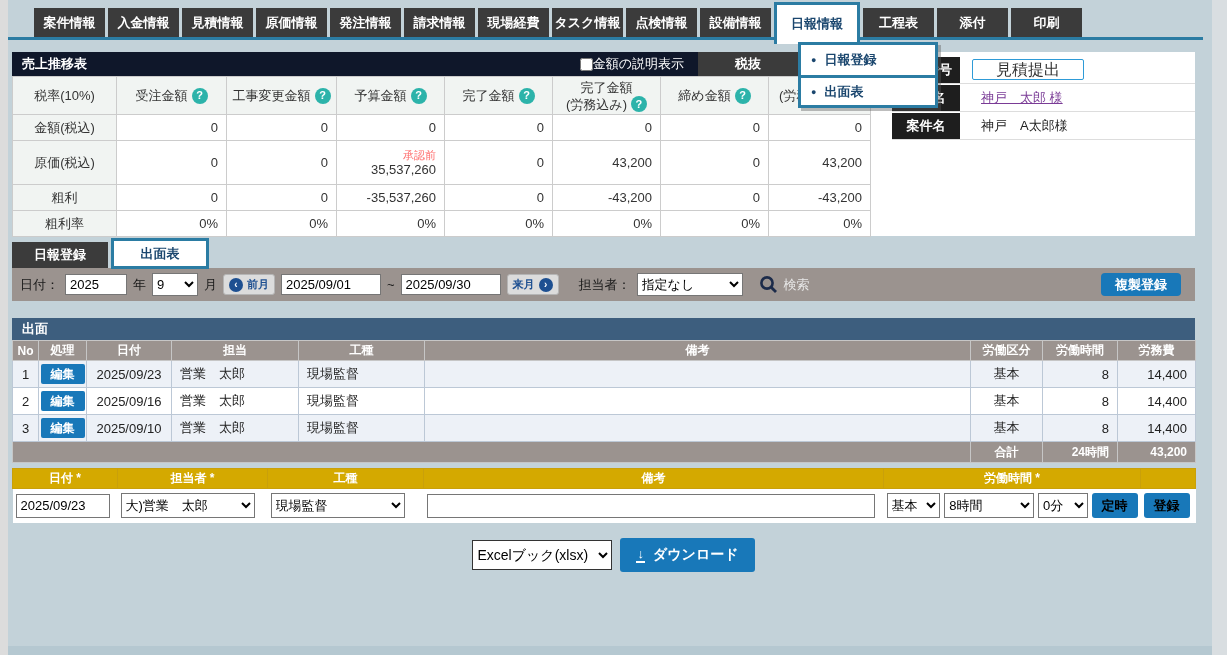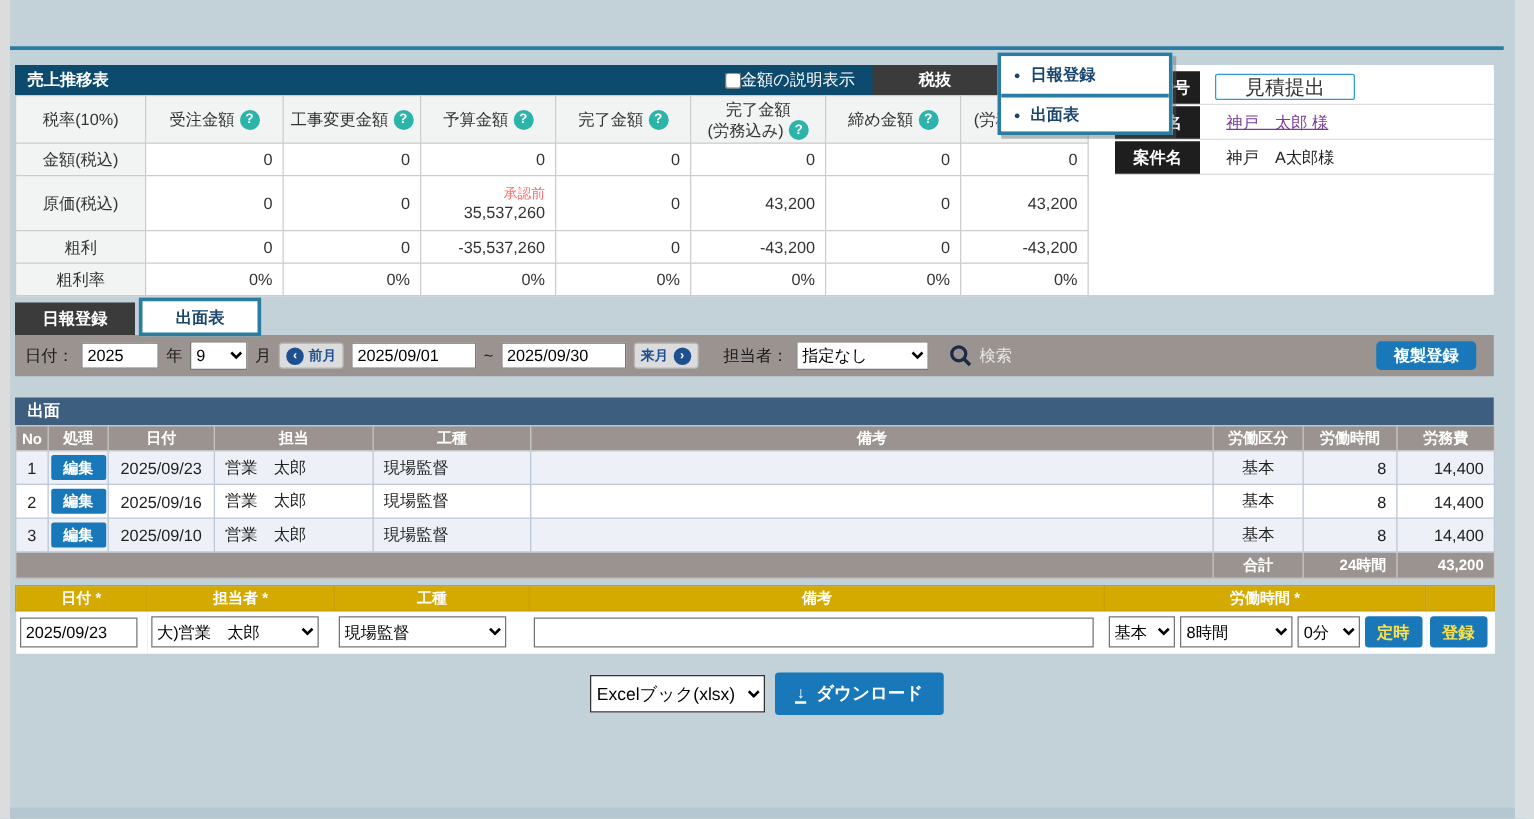--- a/index.html
+++ b/index.html
@@ -37,21 +37,21 @@
   .dropdown-item {
     height:30px; display:flex; align-items:center; gap:8px; padding-left:10px;
     color:#1a466e; font-weight:bold; font-size:13px; cursor:pointer; background:#fff;
   }
   .dropdown-item + .dropdown-item { border-top:3px solid #2b7ca3; }
   .bullet { font-size:9px; color:#1a466e; }
 
   
   .panel1 { position:absolute; left:12px; top:52px; width:1183px; height:184px; background:#fff; }
   .sales-header {
-    width:858px; height:24px; background:#0c4a6e; display:flex; align-items:center; color:#fff;
+    width:858px; height:24px; background:#0f172a; display:flex; align-items:center; color:#fff;
   }
   .sales-title { font-size:13px; font-weight:bold; padding-left:10px; flex:1; }
   .chk-wrap { display:flex; align-items:center; font-size:13px; color:#fff; }
   .chk-wrap input { width:13px; height:13px; }
   .tax-btn {
     width:100px; height:24px; background:#3b3b3b; color:#fff; border:none;
     font-weight:bold; font-size:13px; margin-left:14px; cursor:pointer;
     font-family:inherit;
   }
   .hdr-spacer { width:72px; height:24px; }
@@ -146,21 +146,21 @@
   .entry { position:absolute; left:12px; top:468px; width:1183px; }
   table.et { border-collapse:collapse; table-layout:fixed; width:1183px; }
   table.et thead th {
     background:#d4a900; color:#fff; font-size:12px; font-weight:bold; height:20px;
     border:1px solid #c9a00a; text-align:center;
   }
   table.et tbody td { height:34px; background:#fff; vertical-align:middle; padding:0 3px; }
   .e-input { height:24px; border:1px solid #767676; font-size:13px; padding:0 4px; font-family:inherit; }
   .e-select { height:25px; border:1px solid #767676; font-size:13px; background:#fff; font-family:inherit; }
   .sm-btn {
-    background:#1878b9; color:#fde047; font-weight:bold; font-size:13px; border:none;
+    background:#1878b9; color:#000000; font-weight:bold; font-size:13px; border:none;
     border-radius:3px; width:46px; height:25px; cursor:pointer; font-family:inherit;
   }
   .hours-cell { display:flex; align-items:center; gap:4px; }
 
   
   .dl-row { position:absolute; left:0; top:538px; width:1227px; display:flex; justify-content:center; align-items:center; gap:8px; }
   .dl-select { height:30px; width:140px; border:1px solid #333; font-size:14px; background:#fff; font-family:inherit; }
   .dl-btn {
     height:34px; background:#1878b9; color:#fff; font-weight:bold; font-size:14px; border:none;
     border-radius:3px; padding:0 16px; display:flex; align-items:center; gap:8px; cursor:pointer;
@@ -170,20 +170,36 @@
 </style>
 </head>
 <body>
 
 <div class="page">
   <div class="left-strip"></div>
   <div class="right-strip"></div>
   <div class="bottom-strip"></div>
 
   <div class="nav-underline"></div>
+  <div class="nav-row">
+    <div class="nav-tab">案件情報</div>
+    <div class="nav-tab">入金情報</div>
+    <div class="nav-tab">見積情報</div>
+    <div class="nav-tab">原価情報</div>
+    <div class="nav-tab">発注情報</div>
+    <div class="nav-tab">請求情報</div>
+    <div class="nav-tab">現場経費</div>
+    <div class="nav-tab">タスク情報</div>
+    <div class="nav-tab">点検情報</div>
+    <div class="nav-tab">設備情報</div>
+    <div class="nav-tab active">日報情報</div>
+    <div class="nav-tab">工程表</div>
+    <div class="nav-tab">添付</div>
+    <div class="nav-tab">印刷</div>
+  </div>
 
   <div class="dropdown">
     <div class="dropdown-item">
       <span class="bullet">●</span>
       <span>日報登録</span>
     </div>
     <div class="dropdown-item">
       <span class="bullet">●</span>
       <span>出面表</span>
     </div>

